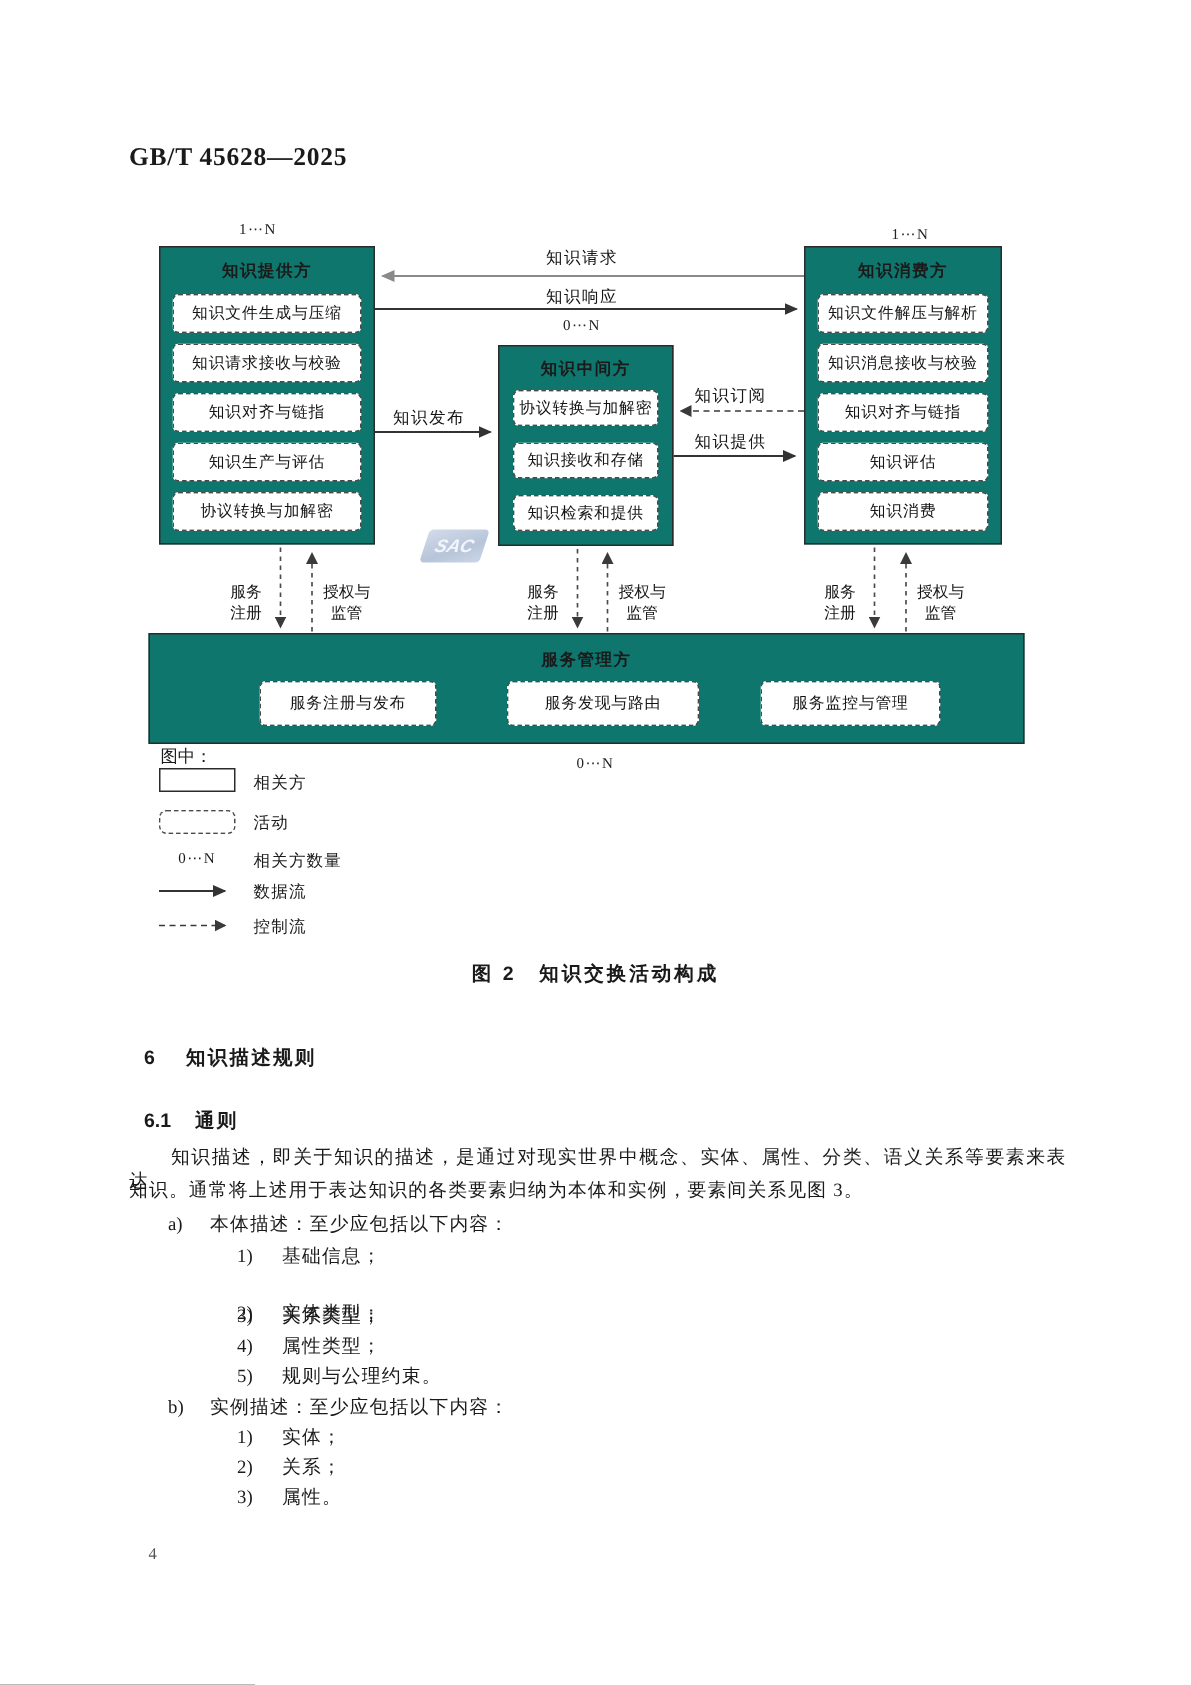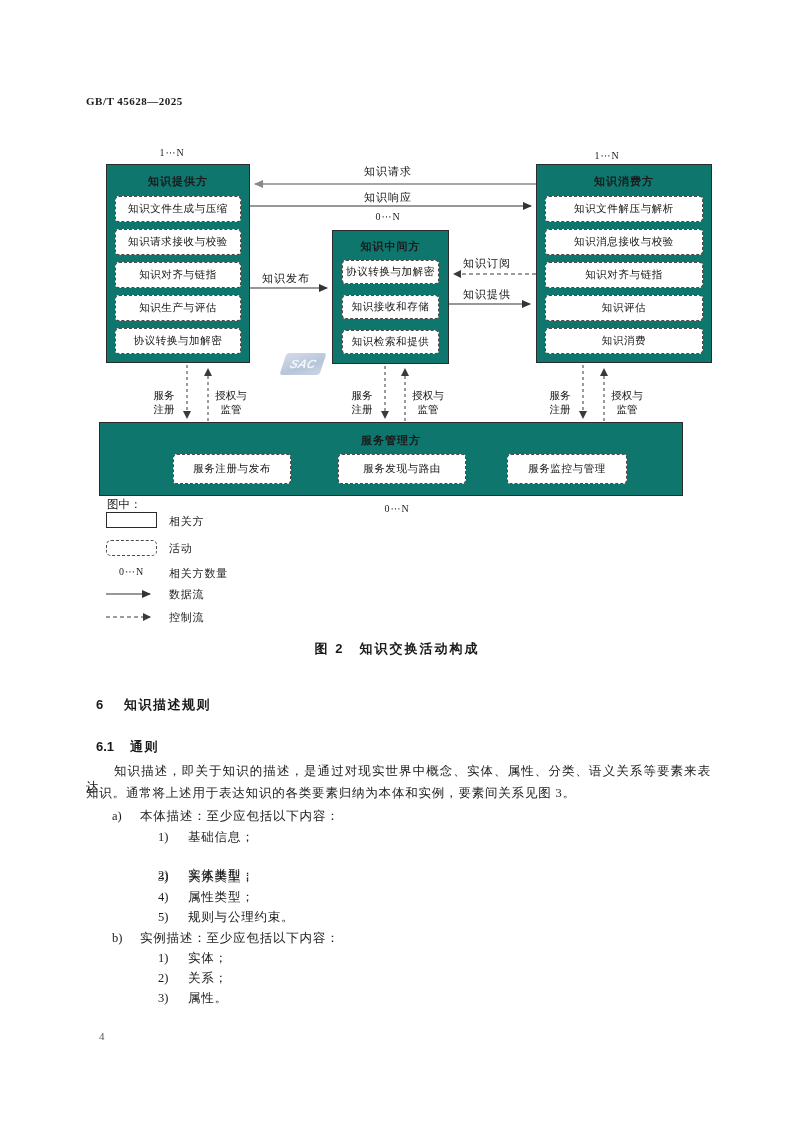--- a/index.html
+++ b/index.html
@@ -3,21 +3,21 @@
 <meta charset="utf-8">
 <style>
   * { margin:0; padding:0; box-sizing:border-box; }
   html,body { background:#888; }
   .page {
     position:relative; width:794px; height:1123px; margin:0 auto;
     background:#ffffff; overflow:hidden;
     font-family:"Liberation Serif", serif; color:#1a1a1a;
   }
   
-  .doc-num { position:absolute; left:86px; top:95px; font-size:11px; font-weight:bold;
+  .doc-num { position:absolute; left:86px; top:95px; font-size:17px; font-weight:bold;
              font-family:"Liberation Serif", serif; letter-spacing:0.5px;text-align:center; }
   
   .fig { position:absolute; inset:0; }
   .fig svg.arrows { position:absolute; left:0; top:0; z-index:1; }
   .party {
     position:absolute; background:#0f766e; border:1.5px solid #2b2b2b; z-index:2;
     display:flex; flex-direction:column; font-family:"Liberation Sans", sans-serif;
   }
   .party-title { text-align:center; font-size:11px; font-weight:600; letter-spacing:1px;
                  line-height:18px; flex:0 0 auto; }
@@ -146,21 +146,21 @@
 
     <div class="party intermediary" style="left:332px; top:230px; width:117px; height:134px;">
       <div class="party-title">知识中间方</div>
       <div class="acts">
         <div class="activity">协议转换与加解密</div>
         <div class="activity">知识接收和存储</div>
         <div class="activity">知识检索和提供</div>
       </div>
     </div>
 
-    <div class="party consumer" style="left:536px; top:164px; width:176px; height:199px;">
+    <div class="party consumer" style="left:536px; top:164px; width:132px; height:199px;">
       <div class="party-title">知识消费方</div>
       <div class="acts">
         <div class="activity">知识文件解压与解析</div>
         <div class="activity">知识消息接收与校验</div>
         <div class="activity">知识对齐与链指</div>
         <div class="activity">知识评估</div>
         <div class="activity">知识消费</div>
       </div>
     </div>
 

